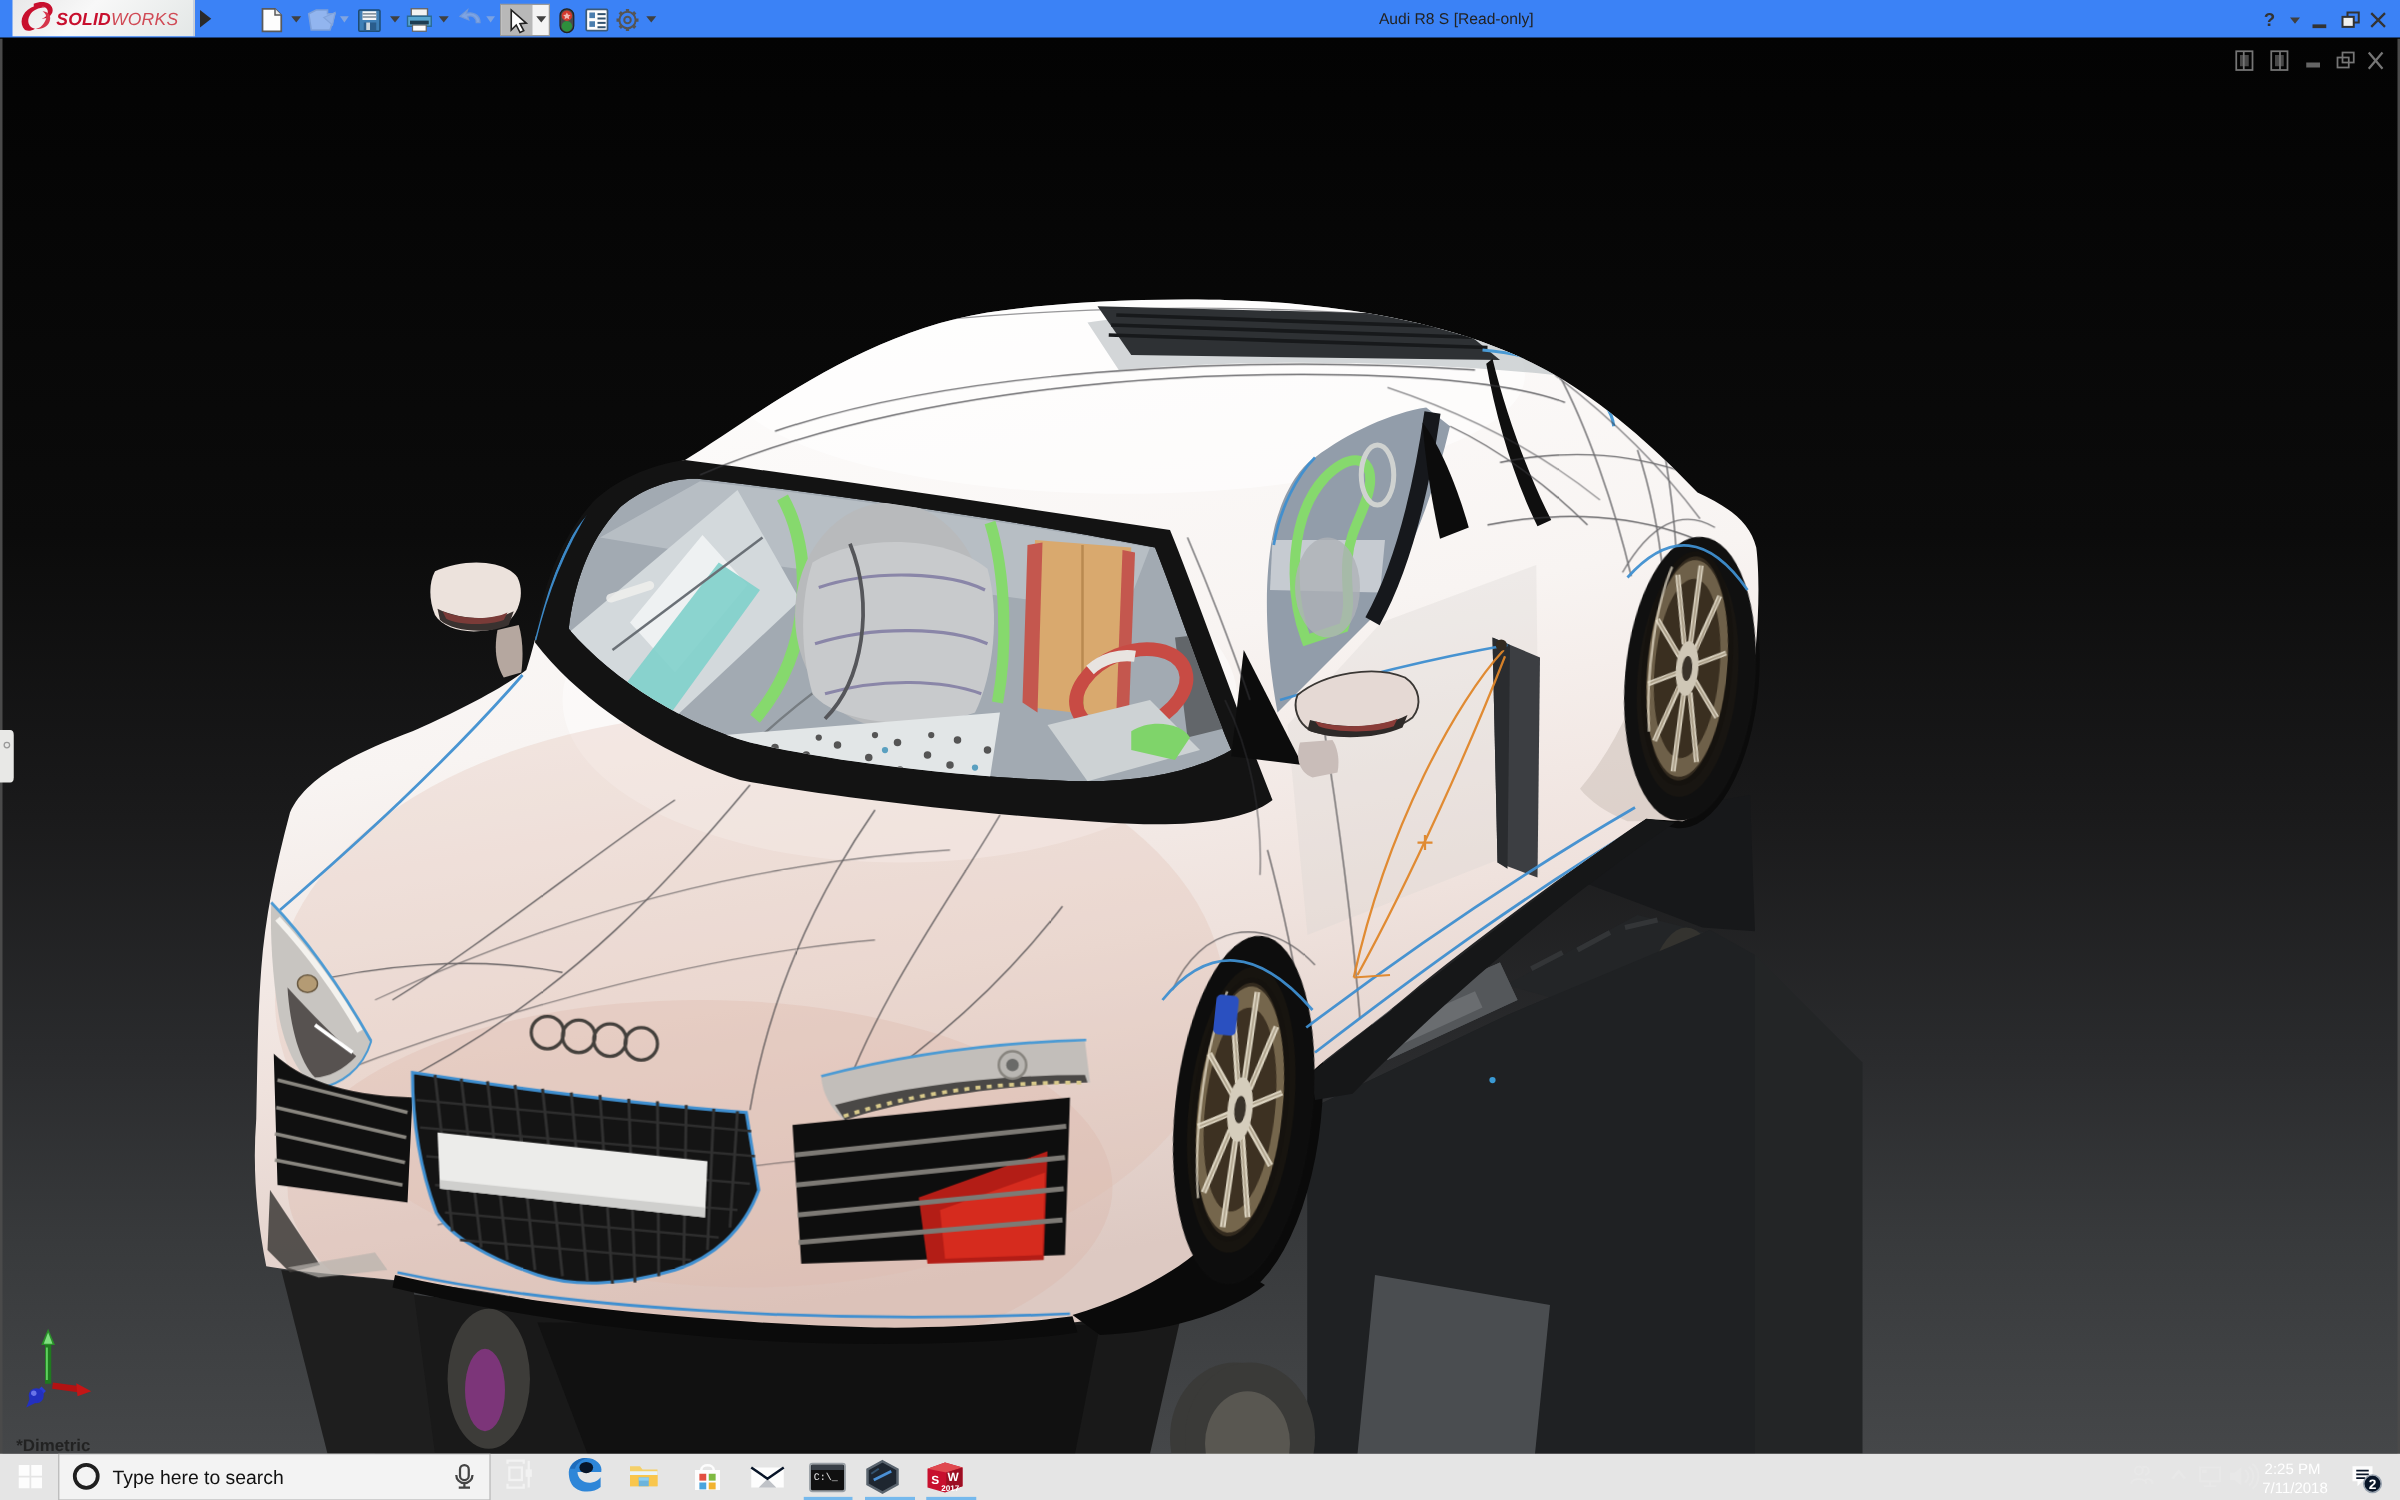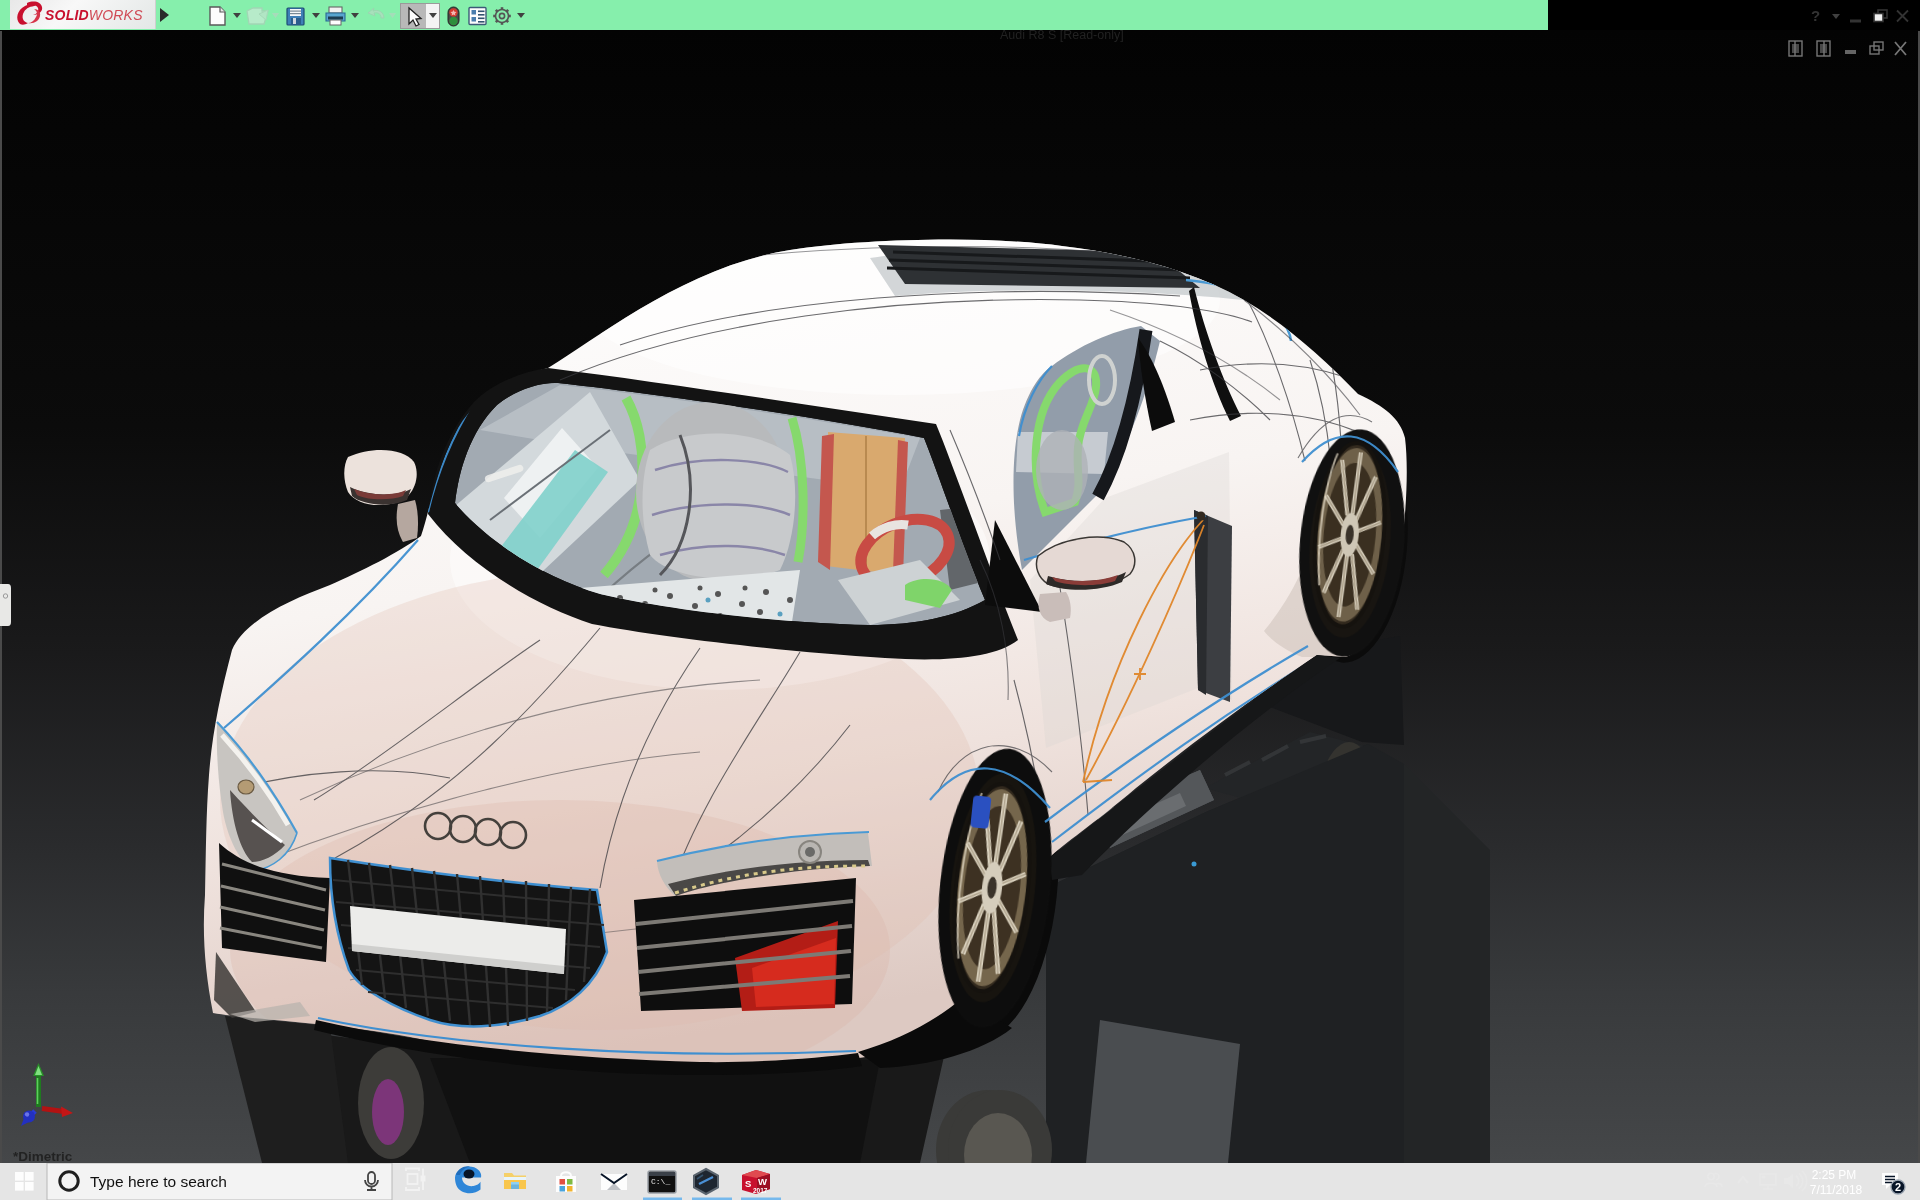--- a/index.html
+++ b/index.html
@@ -1,22 +1,22 @@
 <!DOCTYPE html>
 <html><head>
 <meta charset="utf-8">
 <style>
   html,body{margin:0;padding:0;width:1920px;height:1200px;overflow:hidden;background:#000;
     font-family:"Liberation Sans",sans-serif;}
-  #titlebar{position:absolute;top:0;left:0;width:1548px;height:30px;background:#86efac;z-index:5;}
+  #titlebar{position:absolute;top:0;left:0;width:1920px;height:30px;background:#3b82f6;z-index:5;}
   #logo{position:absolute;left:10px;top:0;width:145px;height:29px;
     background:linear-gradient(135deg,#e8e8e8 0%,#f8f8f8 40%,#e3e7e6 100%);
     border-right:1px solid #cfcfcf;}
-  #title{position:absolute;top:0;left:1000px;width:250px;height:30px;line-height:30px;
-    font-size:12.5px;color:#222;margin-top:20px;}
+  #title{position:absolute;top:0;left:1040px;width:250px;height:30px;line-height:30px;
+    font-size:12.5px;color:#222;text-align:center;}
   #taskbar{position:absolute;top:1163px;left:0;width:1920px;height:37px;background:#e5e5e5;z-index:5;}
   svg{position:absolute;top:0;left:0;}
 </style>
 </head>
 <body>
 <svg id="vp" width="1920" height="1200" viewBox="0 0 1920 1200">
   <defs>
     <linearGradient id="bgGrad" x1="0" y1="0" x2="0" y2="1">
       <stop offset="0" stop-color="#030303"></stop>
       <stop offset="0.35" stop-color="#0b0b0b"></stop>

